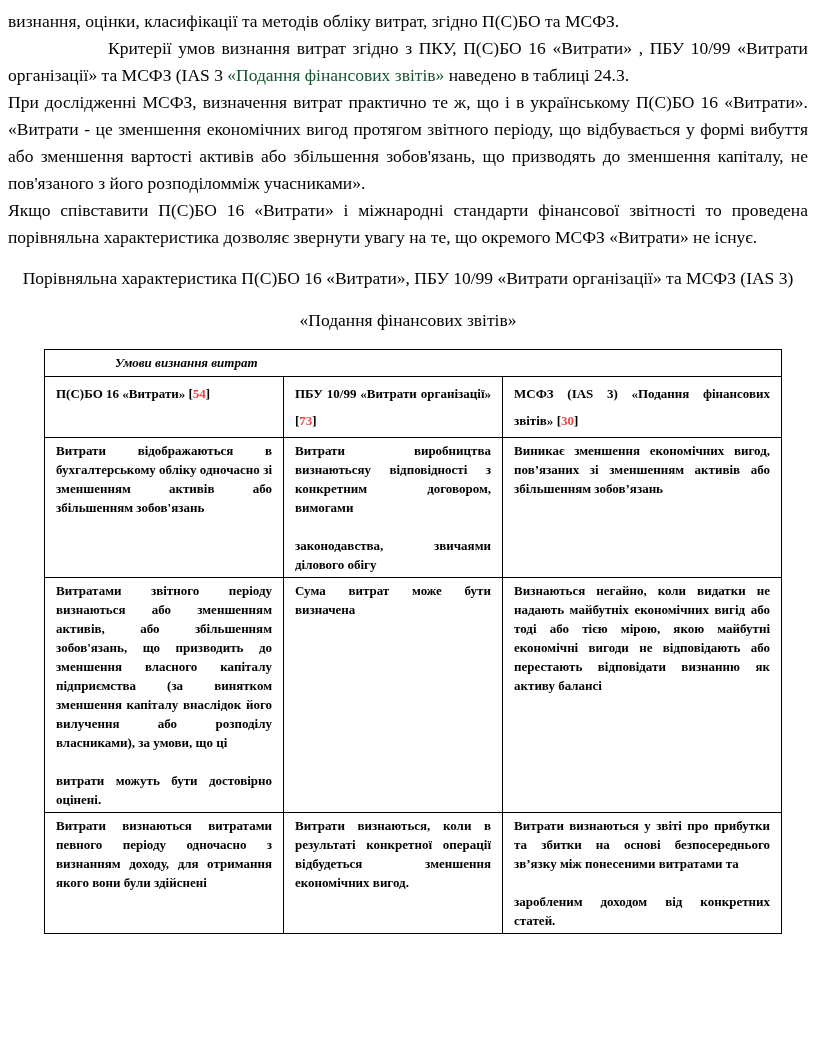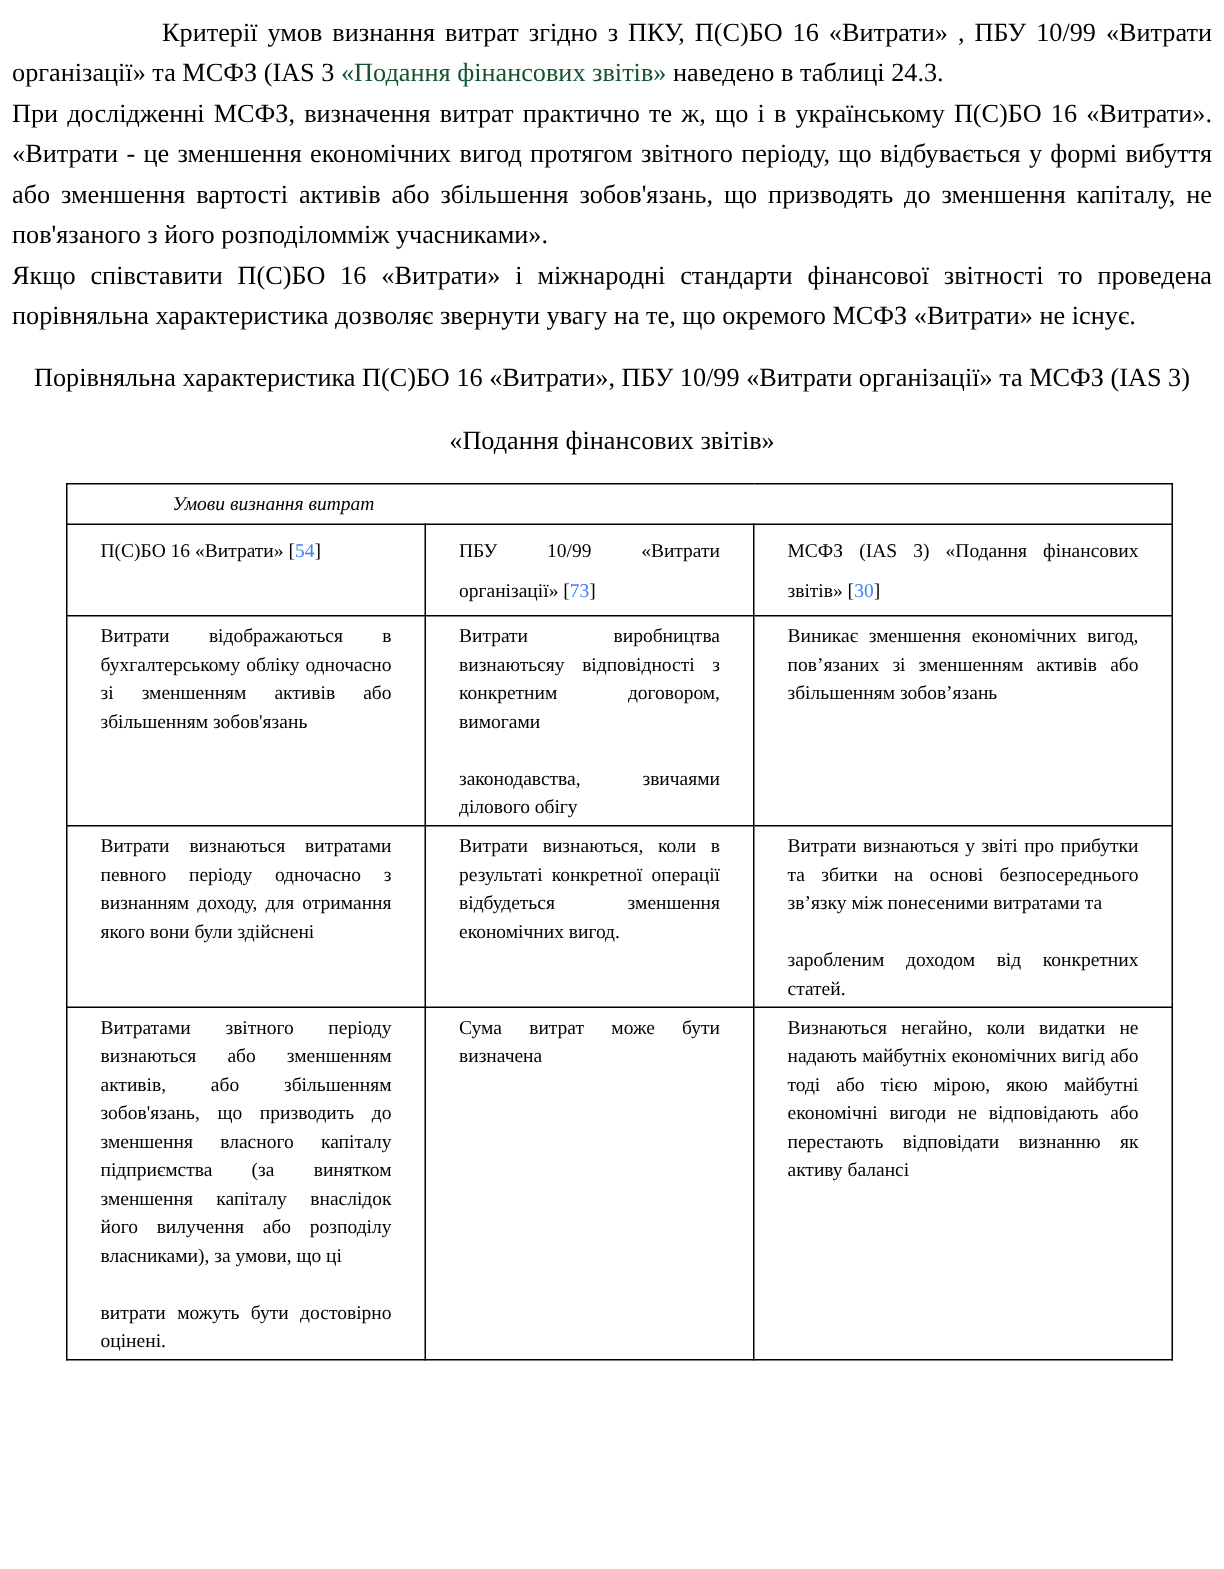--- a/index.html
+++ b/index.html
@@ -39,44 +39,46 @@
   table.cmp {
     border-collapse: collapse;
     margin: 8px 0 0 36px;
     width: 737px;
     table-layout: fixed;
     font-size: 13px;
   }
   .cmp td {
     border: 1px solid #000000;
     vertical-align: top;
-    padding: 3px 22px;
+    padding: 3px 11px;
     line-height: 19px;
     text-align: justify;
     white-space: pre-line;
     overflow: hidden;
+    font-weight: bold;
   }
   .cmp td.title-cell {
     font-style: italic;
     text-align: left;
     padding-left: 70px;
     white-space: normal;
     line-height: 20px;
   }
   .cmp tr.hdr td {
     line-height: 27px;
     white-space: normal;
   }
-  .red { color: #3b82f6; }
+  .red { color: #ef4444; }
 </style>
 </head>
 <body>
 
 <div class="page">
 
+  <p class="body-p">визнання, оцінки, класифікації та методів обліку витрат, згідно П(С)БО та МСФЗ.</p>
 
   <p class="body-p indent-first">
     <span>Критерії умов визнання витрат згідно з ПКУ, П(С)БО 16 «Витрати» , ПБУ 10/99 «Витрати організації» та МСФЗ (IAS 3 </span><span class="navy">«Подання фінансових звітів»</span><span> наведено в таблиці 24.3.</span>
   </p>
 
   <p class="body-p">При дослідженні МСФЗ, визначення витрат практично те ж, що і в українському П(С)БО 16 «Витрати». «Витрати - це зменшення економічних вигод протягом звітного періоду, що відбувається у формі вибуття або зменшення вартості активів або збільшення зобов'язань, що призводять до зменшення капіталу, не пов'язаного з його розподіломміж учасниками».</p>
 
   <p class="body-p">Якщо співставити П(С)БО 16 «Витрати» і міжнародні стандарти фінансової звітності то проведена порівняльна характеристика дозволяє звернути увагу на те, що окремого МСФЗ «Витрати» не існує.</p>
 
 
@@ -104,29 +106,29 @@
         </td>
       </tr>
       <tr>
         <td>Витрати відображаються в бухгалтерському обліку одночасно зі зменшенням активів або збільшенням зобов'язань</td>
         <td>Витрати виробництва визнаютьсяу відповідності з конкретним договором, вимогами
 
 законодавства, звичаями ділового обігу</td>
         <td>Виникає зменшення економічних вигод, пов’язаних зі зменшенням активів або збільшенням зобов’язань</td>
       </tr>
       <tr>
+        <td>Витратами звітного періоду визнаються або зменшенням активів, або збільшенням зобов'язань, що призводить до зменшення власного капіталу підприємства (за винятком зменшення капіталу внаслідок його вилучення або розподілу власниками), за умови, що ці
+
+витрати можуть бути достовірно оцінені.</td>
+        <td>Сума витрат може бути визначена</td>
+        <td>Визнаються негайно, коли видатки не надають майбутніх економічних вигід або тоді або тією мірою, якою майбутні економічні вигоди не відповідають або перестають відповідати визнанню як активу балансі</td>
+      </tr>
+      <tr>
         <td>Витрати визнаються витратами певного періоду одночасно з визнанням доходу, для отримання якого вони були здійснені</td>
         <td>Витрати визнаються, коли в результаті конкретної операції відбудеться зменшення економічних вигод.</td>
         <td>Витрати визнаються у звіті про прибутки та збитки на основі безпосереднього зв’язку між понесеними витратами та
 
 заробленим доходом від конкретних статей.</td>
-      </tr>
-      <tr>
-        <td>Витратами звітного періоду визнаються або зменшенням активів, або збільшенням зобов'язань, що призводить до зменшення власного капіталу підприємства (за винятком зменшення капіталу внаслідок його вилучення або розподілу власниками), за умови, що ці
-
-витрати можуть бути достовірно оцінені.</td>
-        <td>Сума витрат може бути визначена</td>
-        <td>Визнаються негайно, коли видатки не надають майбутніх економічних вигід або тоді або тією мірою, якою майбутні економічні вигоди не відповідають або перестають відповідати визнанню як активу балансі</td>
       </tr>
     </tbody>
   </table>
 
 </div>
 
 </body></html>

